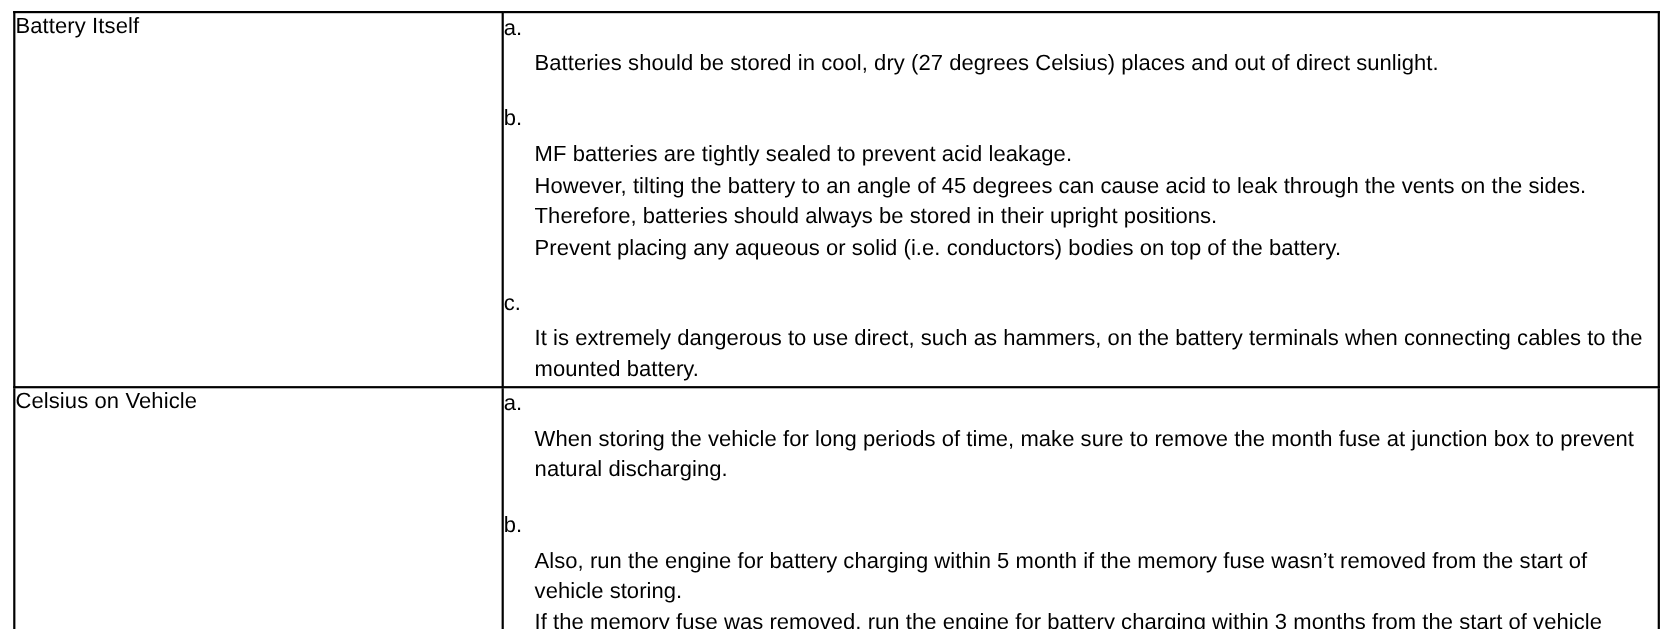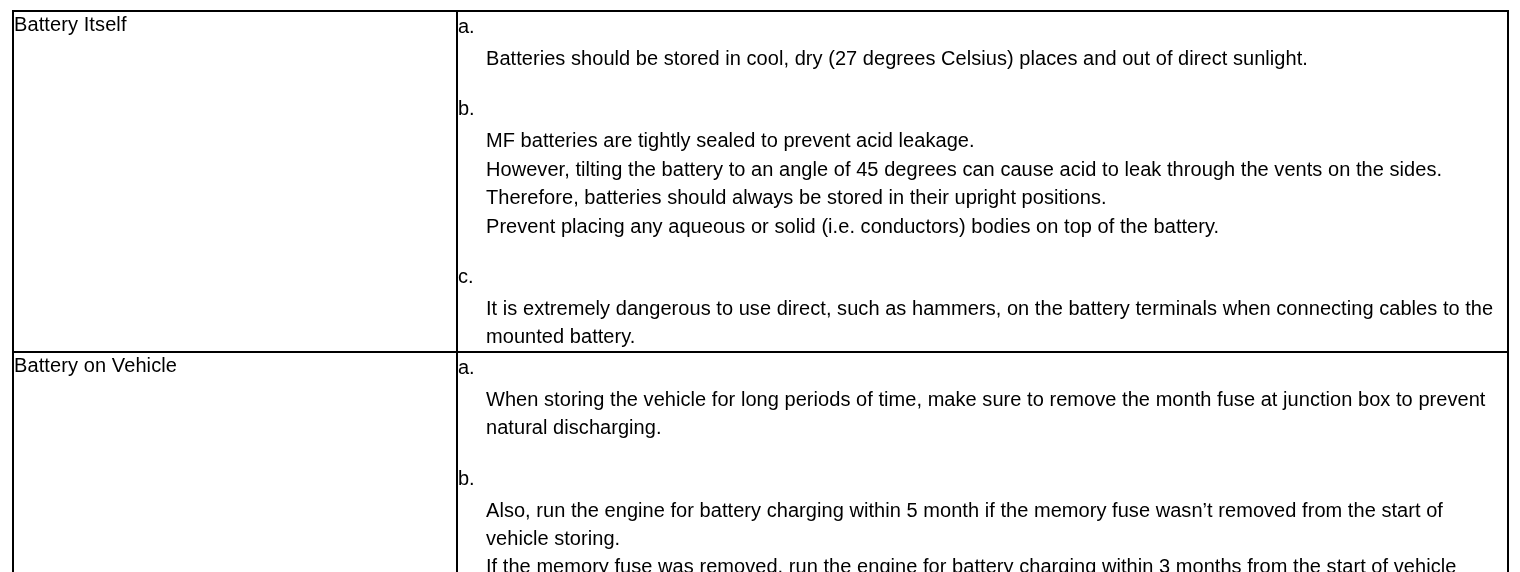--- a/index.html
+++ b/index.html
@@ -95,21 +95,21 @@
             </li>
             <li>
               <span class="marker">c.</span>
               <span class="item-body">It is extremely dangerous to use direct, such as hammers, on the battery terminals when connecting cables to the mounted battery.</span>
             </li>
           </ol>
         </td>
       </tr>
       <tr>
         <td class="label-cell">
-          <div class="label-text">Battery on Vehicle</div>
+          <div class="label-text">Celsius on Vehicle</div>
         </td>
         <td class="content-cell">
           <ol class="items">
             <li>
               <span class="marker">a.</span>
               <span class="item-body">When storing the vehicle for long periods of time, make sure to remove the month fuse at junction box to prevent natural discharging.</span>
             </li>
             <li>
               <span class="marker">b.</span>
               <span class="item-body">Also, run the engine for battery charging within 5 month if the memory fuse wasn’t removed from the start of vehicle storing.

